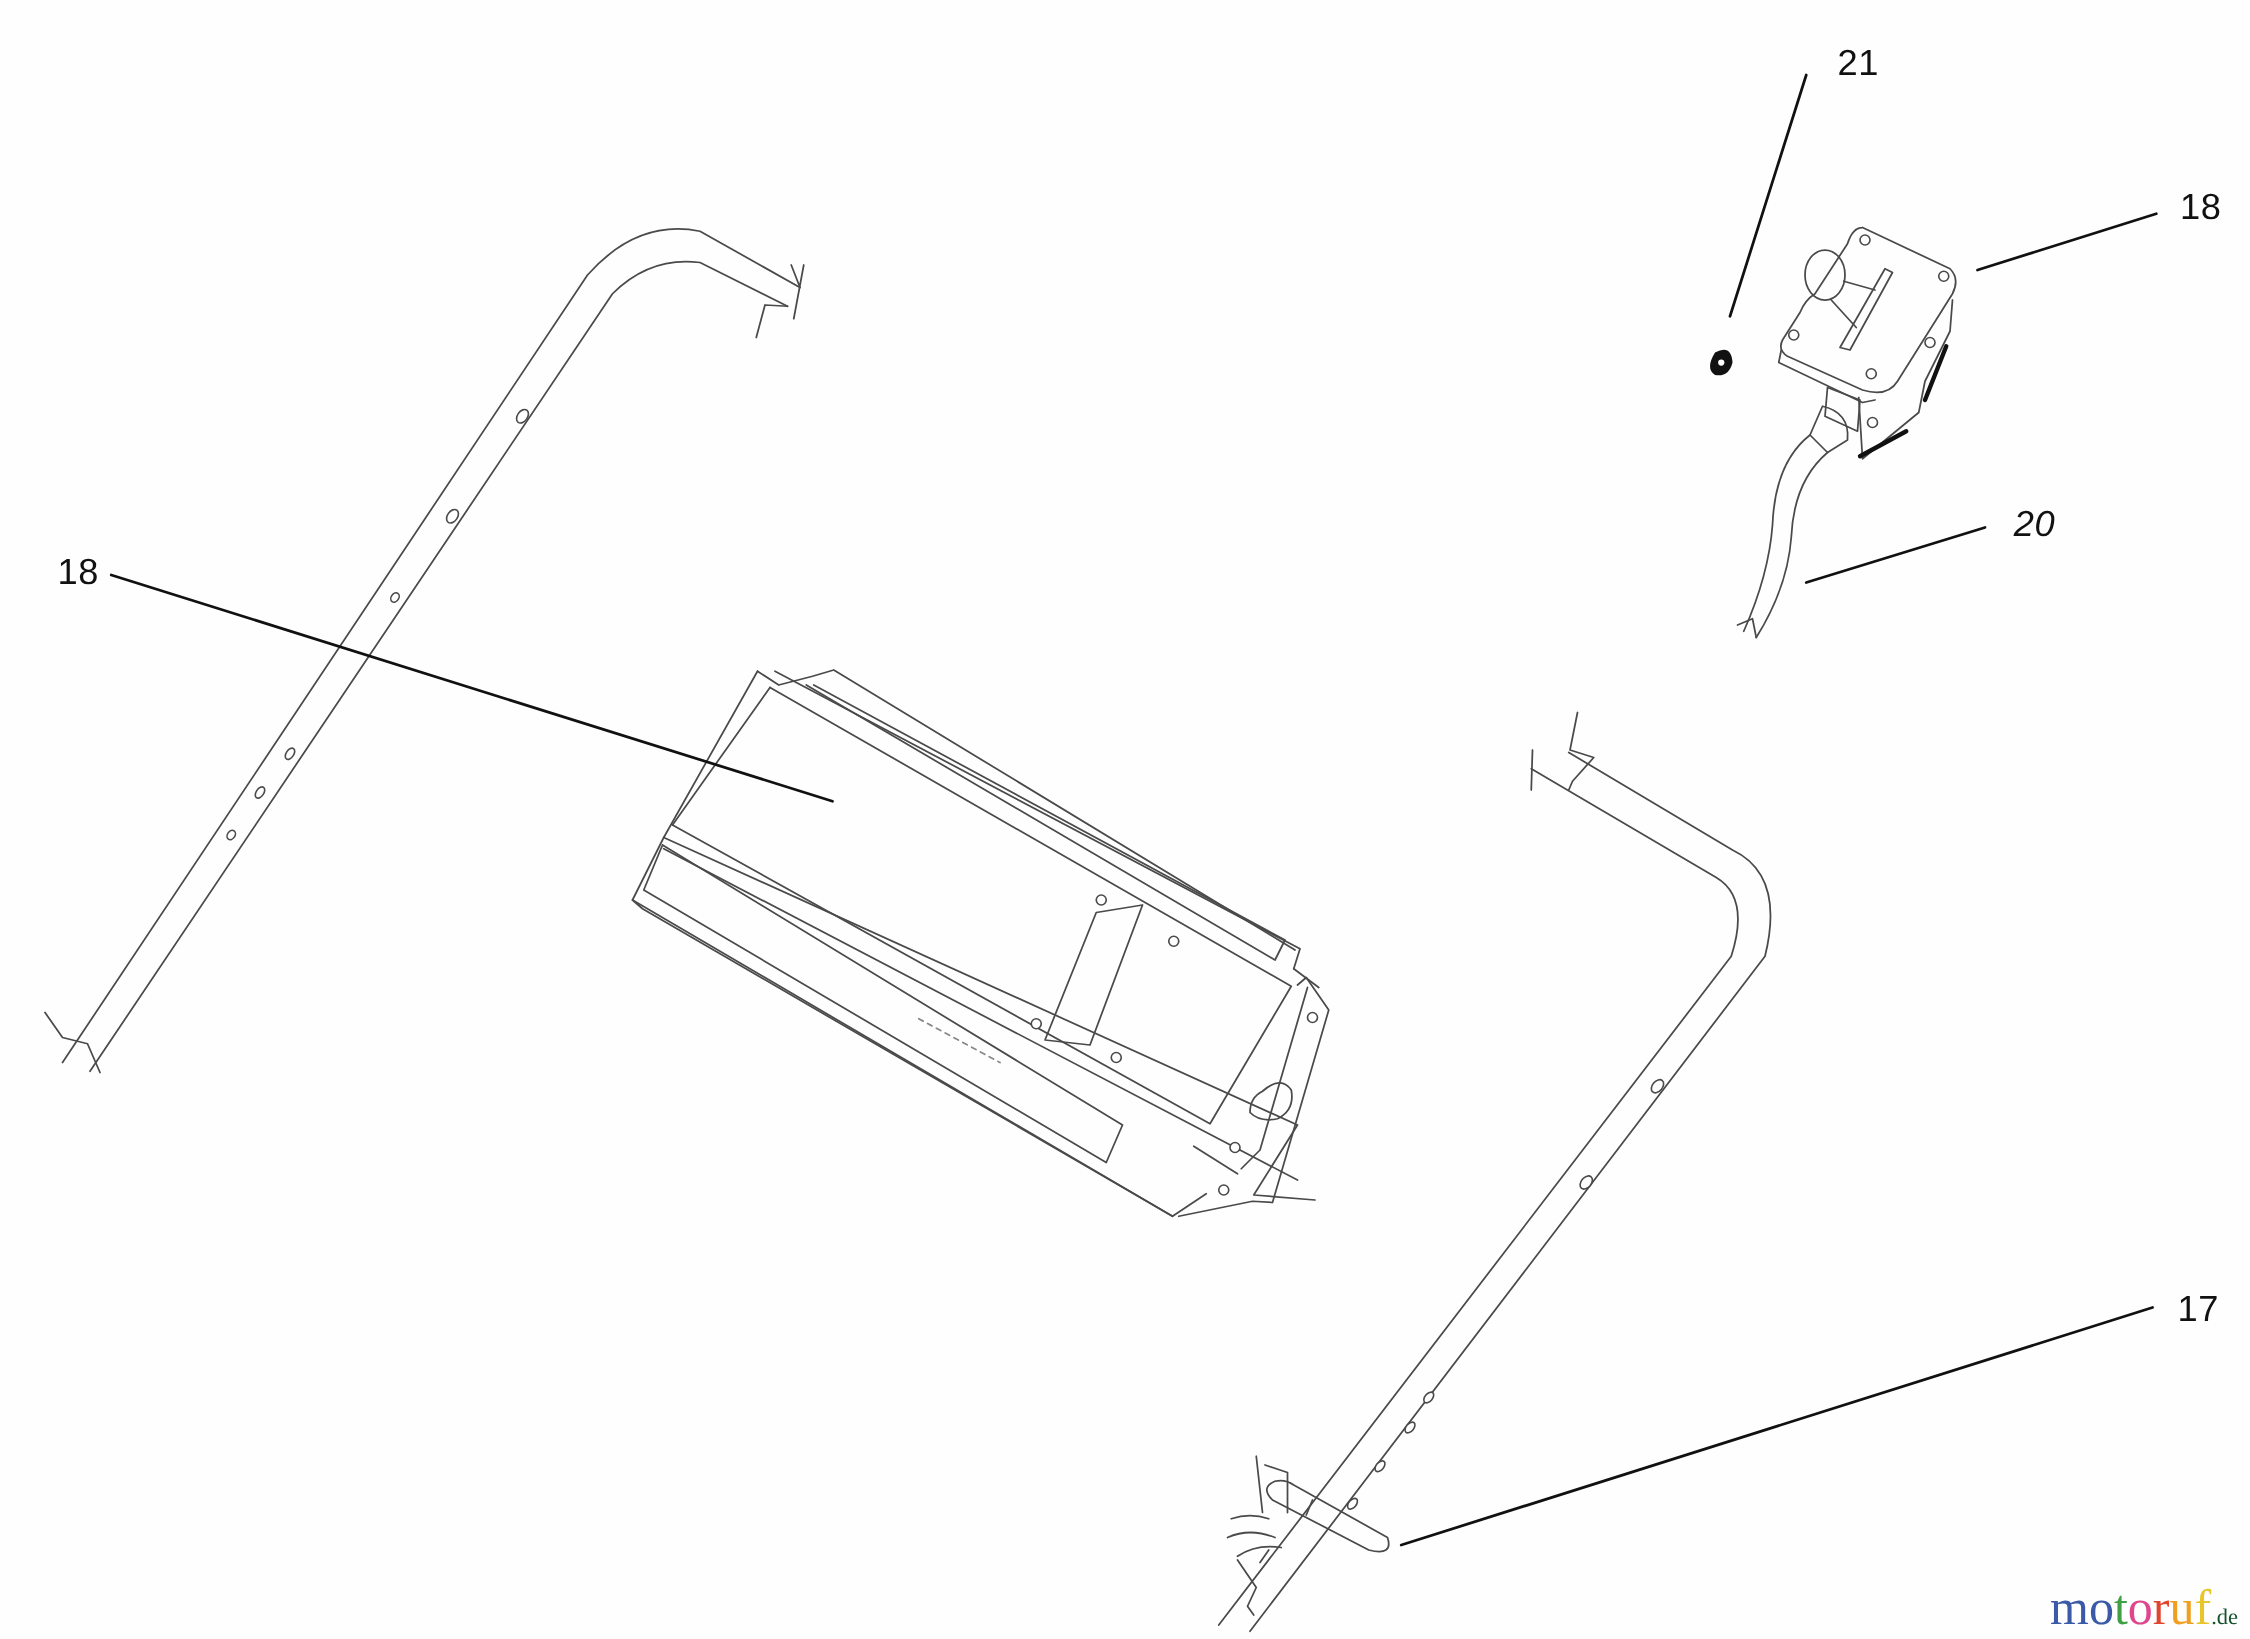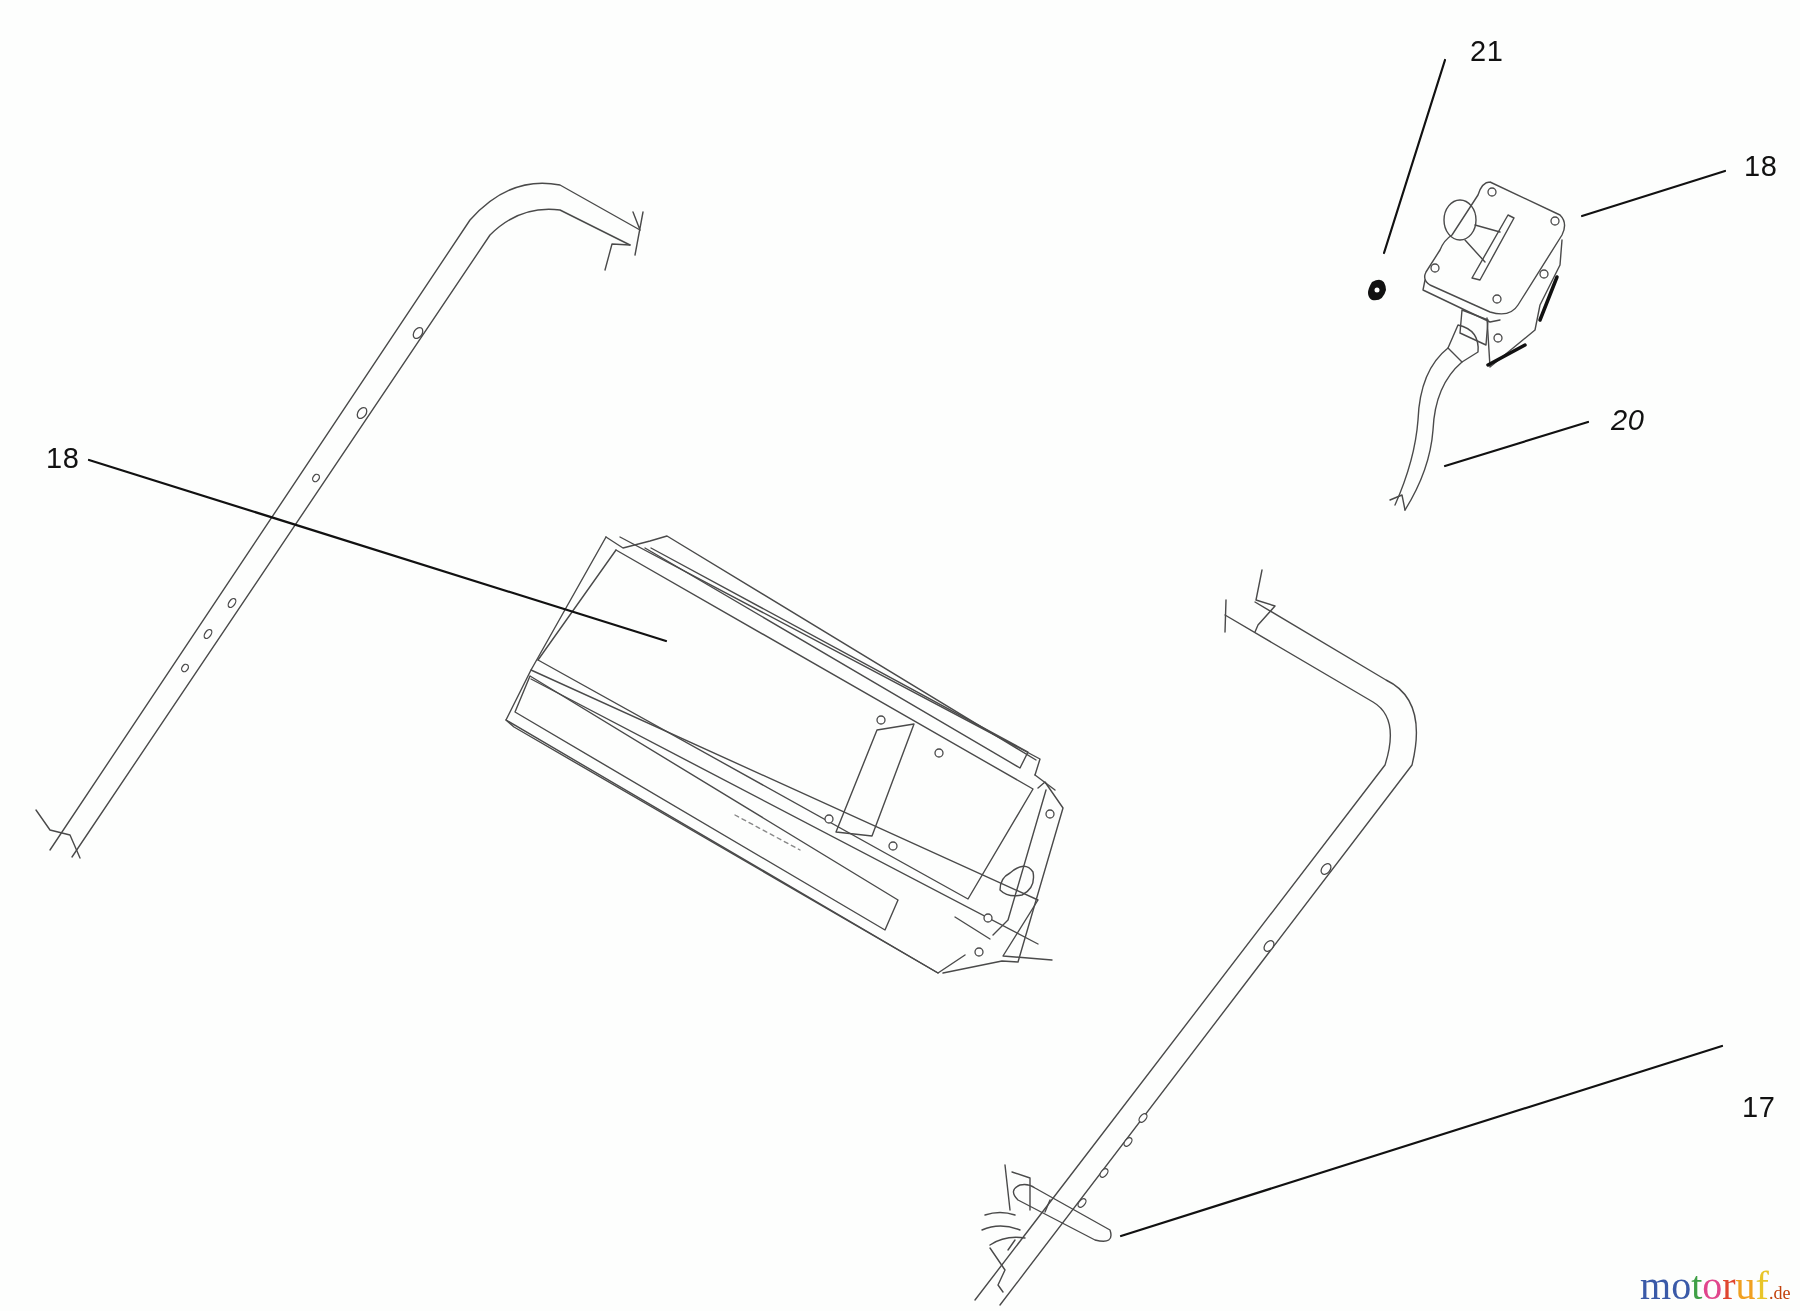--- a/index.html
+++ b/index.html
@@ -4,21 +4,21 @@
   <style>
     html, body { margin: 0; padding: 0; background: #fdfefd; }
     body { width: 1800px; height: 1311px; position: relative; overflow: hidden; font-family: "Liberation Sans", "DejaVu Sans", sans-serif; }
     #diagram { position: absolute; left: 0; top: 0; width: 1800px; height: 1311px; }
     .part { fill: none; stroke: #4a4a4a; stroke-width: 1.4; stroke-linejoin: round; stroke-linecap: round; }
     .part-thick { fill: none; stroke: #111; stroke-width: 3.5; stroke-linecap: round; }
     .leader { fill: none; stroke: #111; stroke-width: 2.2; stroke-linecap: round; }
     .hole { fill: #fff; stroke: #4a4a4a; stroke-width: 1.3; }
     .callout { position: absolute; font-size: 29px; color: #111; line-height: 1; letter-spacing: 0.5px; }
     .watermark { position: absolute; left: 1640px; top: 1266px; font-family: "Liberation Serif", "DejaVu Serif", serif; font-size: 40px; line-height: 1; }
-    .watermark .suffix { font-size: 18px; color: #c2410c; }
+    .watermark .suffix { font-size: 18px; color: #14532d; }
   </style>
 </head>
 <body>
 
 <svg id="diagram" viewBox="0 0 1800 1311" xmlns="http://www.w3.org/2000/svg">
 
   <g>
 
     <path class="part" d="M 50 850 L 470 220 Q 510 175 560 185 L 640 230"></path>
 
@@ -136,17 +136,17 @@
   <line class="leader" x1="1725" y1="171" x2="1582" y2="216"></line>
   <line class="leader" x1="1588" y1="422" x2="1445" y2="466"></line>
   <line class="leader" x1="89" y1="460" x2="666" y2="641"></line>
   <line class="leader" x1="1722" y1="1046" x2="1121" y2="1236"></line>
 </svg>
 
 <div class="callout" style="left:1470px; top:17px;margin-top:20px;">21</div>
 <div class="callout" style="left:1744px; top:152px;">18</div>
 <div class="callout" style="left:1611px; top:406px;font-style:italic;">20</div>
 <div class="callout" style="left:46px; top:444px;">18</div>
-<div class="callout" style="left:1742px; top:1093px;">17</div>
+<div class="callout" style="left:1742px; top:1034px;">17</div>
 
 <div class="watermark">
   <span style="color: rgb(58, 90, 168);">m</span><span style="color: rgb(58, 90, 168);">o</span><span style="color: rgb(63, 160, 70);">t</span><span style="color: rgb(224, 70, 140);">o</span><span style="color: rgb(224, 70, 47);">r</span><span style="color: rgb(240, 160, 32);">u</span><span style="color: rgb(232, 197, 42);">f</span><span class="suffix">.de</span>
 </div>
 
 </body></html>

